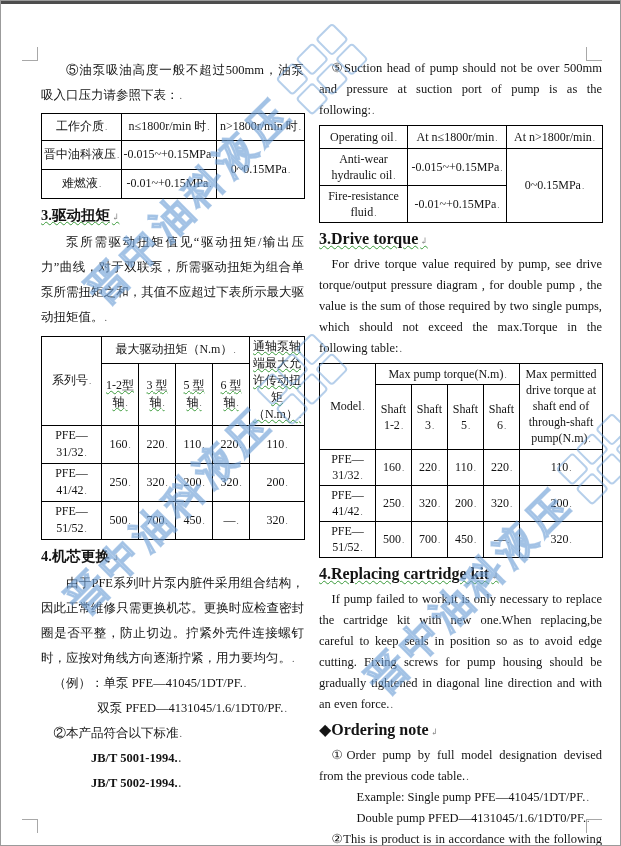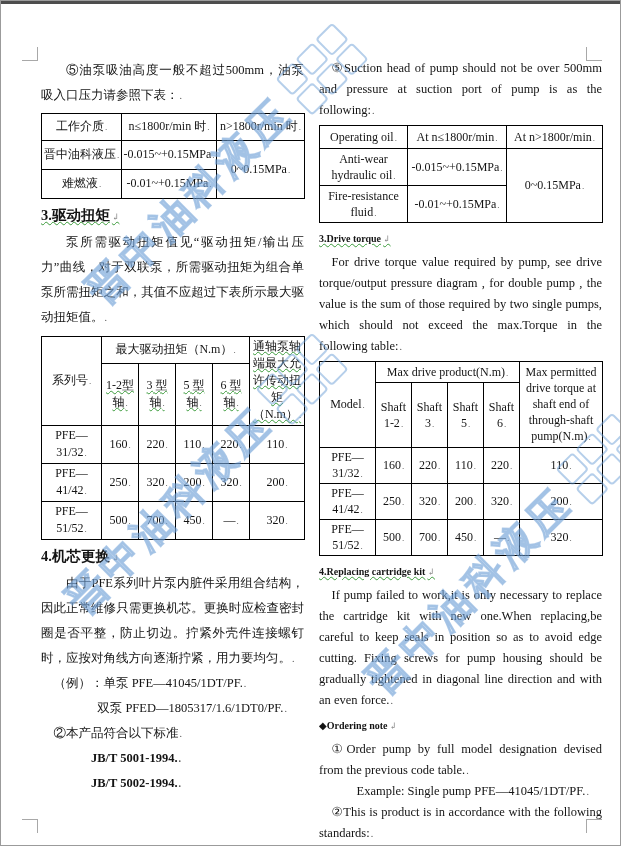--- a/index.html
+++ b/index.html
@@ -30,21 +30,21 @@
 
   p{margin:0;text-align:justify;}
   .zh{font-size:12.5px;line-height:25px;}
   .en{font-size:12.5px;line-height:21px;}
   .ind2{text-indent:2em;}
   .ind1{text-indent:1em;}
   .ind3{text-indent:3em;}
   .ind4{text-indent:4em;}
   .ind45{text-indent:4.5em;}
 
-  h3{margin:7px 0 4px 0;font-size:10px;font-weight:bold;line-height:18px;}
+  h3{margin:7px 0 4px 0;font-size:16px;font-weight:bold;line-height:18px;}
   h3.zhh{font-size:14.5px;}
   h3::after{content:"\21B2";font-size:9px;color:#8a8a8a;margin-left:2px;font-weight:normal;}
 
   .pm::after{content:".";color:#555;font-size:10px;margin-left:1px;}
 
   table{border-collapse:collapse;table-layout:fixed;width:100%;}
   td{border:1px solid #000;text-align:center;vertical-align:middle;
      padding:1px 1px;font-size:12px;line-height:16px;overflow:hidden;}
   td::after{content:".";color:#444;font-size:9px;margin-left:1px;}
   .tz td{font-size:12px;line-height:17px;}
@@ -194,21 +194,21 @@
         <td>—</td>
         <td>320</td>
       </tr>
     </tbody>
       </table>
 
     <h3 class="zhh">4.机芯更换</h3>
     <p class="zh ind2 pm">由于PFE系列叶片泵内脏件采用组合结构，因此正常维修只需更换机芯。更换时应检查密封圈是否平整，防止切边。拧紧外壳件连接螺钉时，应按对角线方向逐渐拧紧，用力要均匀。</p>
 
     <p class="zh ind1 pm">（例）：单泵 PFE—41045/1DT/PF.</p>
-    <p class="zh ind45 pm">双泵 PFED—1805317/1.6/1DT0/PF.</p>
+    <p class="zh ind45 pm">双泵 PFED—4131045/1.6/1DT0/PF.</p>
     <p class="zh ind1 pm">②本产品符合以下标准</p>
     <p class="zh ind4 bold pm">JB/T 5001-1994.</p>
     <p class="zh ind4 bold pm">JB/T 5002-1994.</p>
   </div>
 
   <div class="col col-right">
     <p class="en ind1 pm">⑤Suction head of pump should not be over 500mm and pressure at suction port of pump is as the following:</p>
 
     <table class="t1e">
       <colgroup>
@@ -242,21 +242,21 @@
           <col style="width:56px">
           <col style="width:36px">
           <col style="width:36px">
           <col style="width:36px">
           <col style="width:36px">
           <col style="width:83px">
         </colgroup>
       <tbody>
           <tr class="hr1">
         <td rowspan="2">Model</td>
-        <td colspan="4">Max drive product(N.m)</td>
+        <td colspan="4">Max pump torque(N.m)</td>
         <td rowspan="2">Max permitted drive torque at shaft end of through-shaft pump(N.m)</td>
       </tr>
       <tr class="hr2">
         <td>Shaft 1-2</td>
         <td>Shaft 3</td>
         <td>Shaft 5</td>
         <td>Shaft 6</td>
       </tr>
       <tr class="dr">
         <td>PFE—31/32</td>
@@ -284,16 +284,17 @@
       </tr>
     </tbody>
       </table>
 
     <h3 class="sq">4.Replacing cartridge kit</h3>
     <p class="en ind1 pm">If pump failed to work,it is only necessary to replace the cartridge kit with new one.When replacing,be careful to keep seals in position so as to avoid edge cutting. Fixing screws for pump housing should be gradually tightened in diagonal line direction and with an even force.</p>
 
     <h3 class="mt6">◆Ordering note</h3>
     <p class="en ind1 pm">①Order pump by full model designation devised from the previous code table.</p>
     <p class="en ind3 pm">Example: Single pump PFE—41045/1DT/PF.</p>
+    <p class="en ind3 pm">Double pump PFED—4131045/1.6/1DT0/PF.</p>
     <p class="en ind1 pm">②This is product is in accordance with the following standards:</p>
 
   </div>
 </div>
 
 </body></html>

